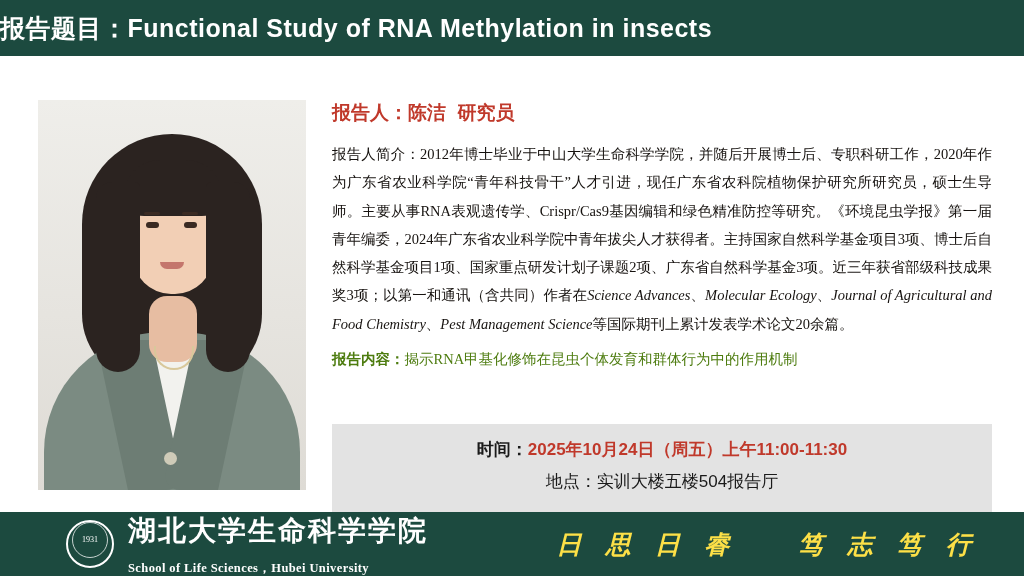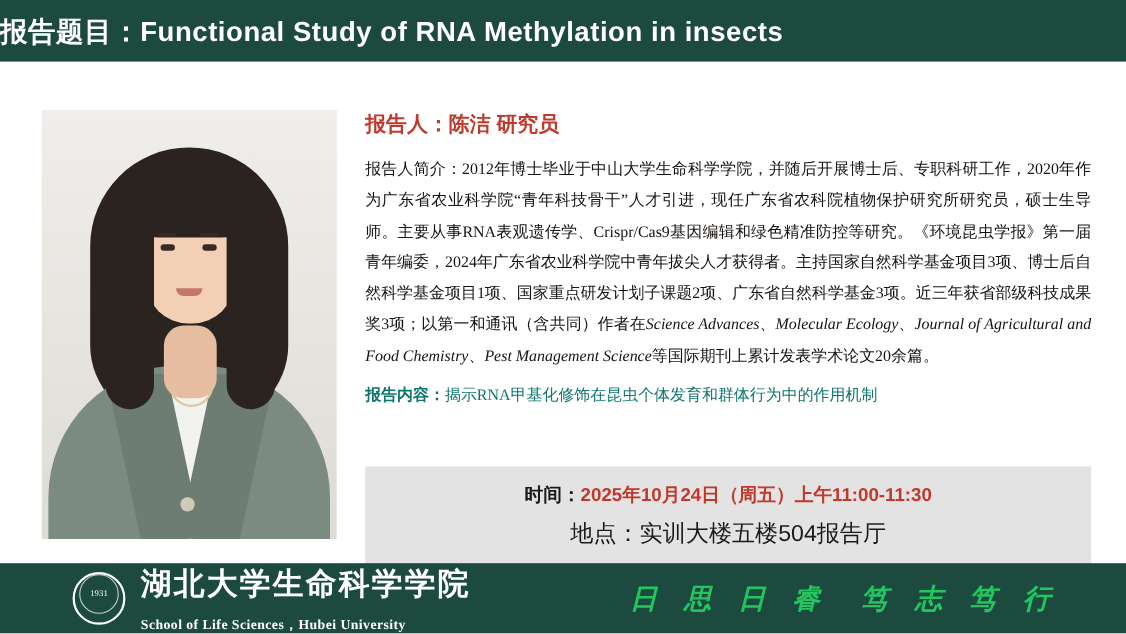--- a/index.html
+++ b/index.html
@@ -213,39 +213,39 @@
     position: absolute;
     left: 332px;
     top: 28px;
     width: 660px;
   }
   .speaker-line {
     font-size: 19px;
     font-weight: bold;
     color: #c0392b;
     margin-bottom: 14px;
-    font-family: Liberation Sans, sans-serif;
+    font-family: Liberation Mono, monospace;
   }
   .bio {
     font-size: 14.5px;
     line-height: 1.95;
     color: #16120f;
     text-align: justify;
     font-family: "Liberation Serif", serif;
   }
   .bio b {
     font-weight: normal;
   }
   .bio i {
     font-style: italic;
   }
   .content-line {
     margin-top: 12px;
     font-size: 14.5px;
-    color: #0f766e;
+    color: #4d7c0f;
     font-family: "Liberation Serif", serif;
   }
   .content-line b { font-weight: bold; }
 
   
   .info-box {
     position: absolute;
     left: 332px;
     top: 352px;
     width: 660px;
@@ -259,21 +259,21 @@
     font-weight: bold;
     color: #1a1a1a;
     line-height: 1.9;
     font-family: "Liberation Sans", sans-serif;
   }
   .info-time .accent {
     color: #c0392b;
     text-align: right;
   }
   .info-row {
-    font-size: 21px;
+    font-size: 17px;
     color: #1a1a1a;
     line-height: 1.9;
     font-family: "Liberation Sans", sans-serif;
   }
 
   
   .footer {
     position: absolute;
     left: 0;
     top: 512px;
@@ -324,27 +324,27 @@
   }
   .uni-en {
     font-size: 12.5px;
     font-weight: bold;
     letter-spacing: 0.4px;
     font-family: "Liberation Serif", serif;
     margin-top: 10px;
   }
   .motto {
     position: absolute;
-    right: 60px;
+    right: 44px;
     top: 50%;
     transform: translateY(-50%);
     display: flex;
     align-items: center;
-    gap: 28px;
-    color: #22c55e;
+    gap: 60px;
+    color: #fde047;
   }
   .motto span {
     font-size: 25px;
     letter-spacing: 9px;
     font-family: "Liberation Serif", serif;
     font-style: italic;
     font-weight: bold;
   }
 </style>
 </head>

